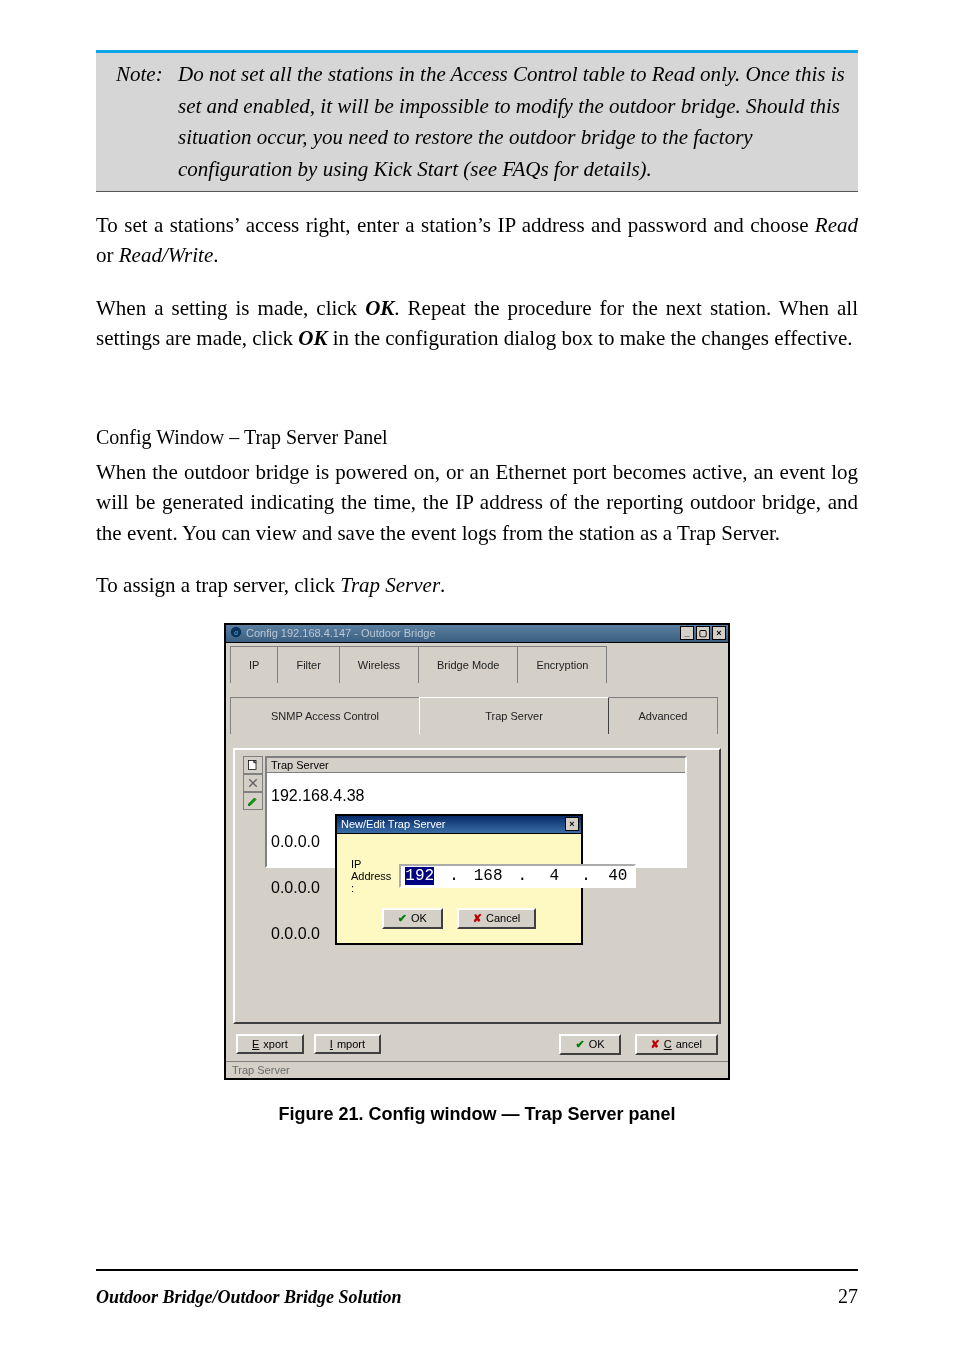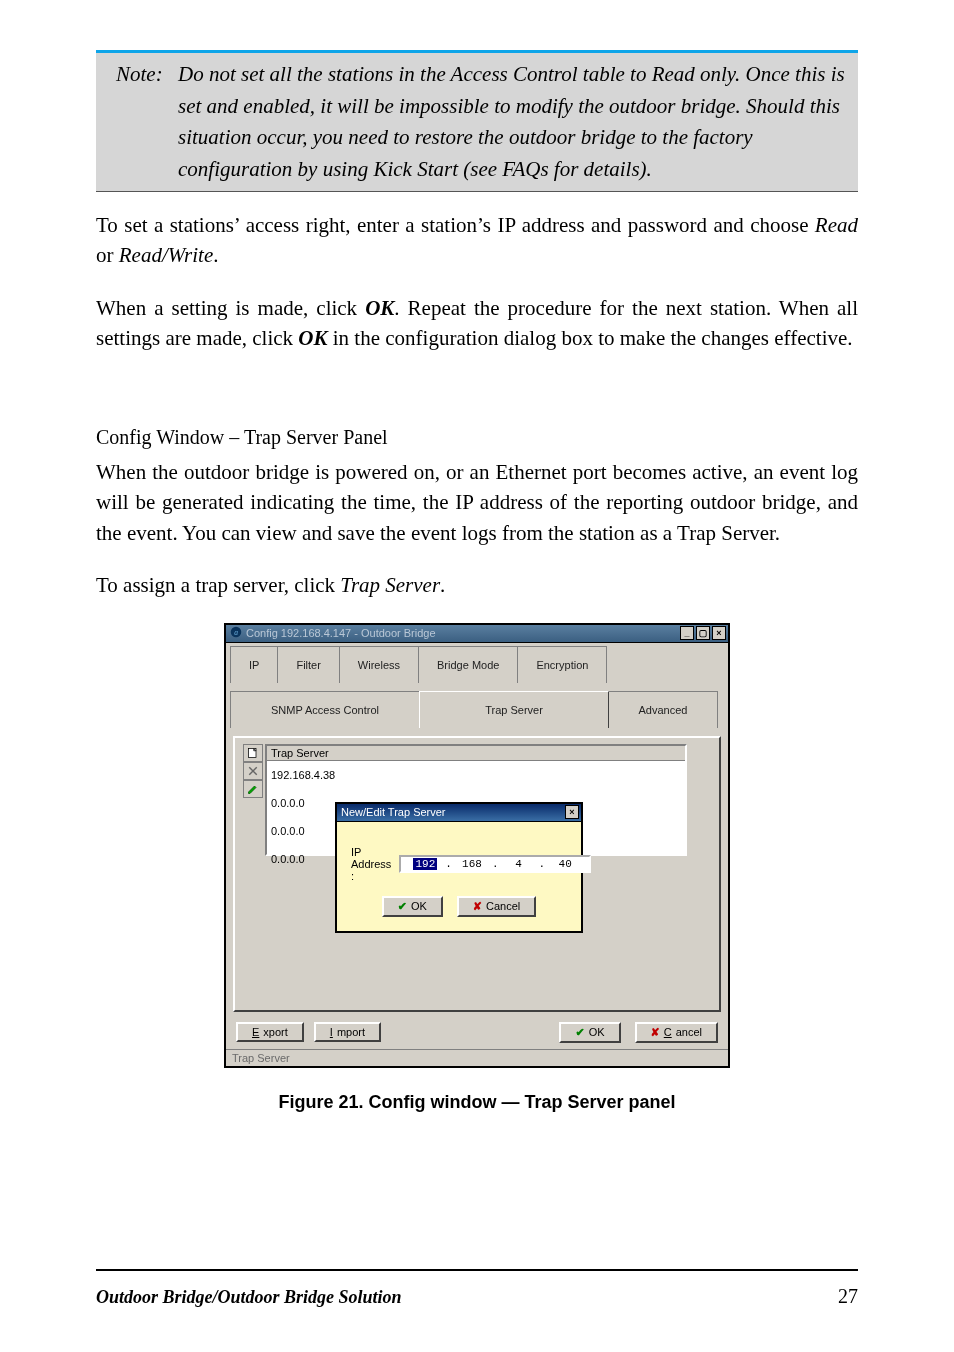--- a/index.html
+++ b/index.html
@@ -54,49 +54,49 @@
   .winbtns{display:flex;gap:2px;padding:0 2px}
   .winbtn{width:14px;height:14px;background:#d4d0c8;border:1px solid #000;
     display:flex;align-items:center;justify-content:center;font-size:9px;font-weight:bold}
   .tabs{display:flex;margin:3px 4px 0 4px}
   .tab{
     border:1px solid #808080;border-bottom:none;
     background:#d4d0c8;padding:12px 18px;margin-right:-1px;
     color:#222;font-size:11px;
   }
   .tab.active{background:#d4d0c8;border-color:#fff #404040 #d4d0c8 #fff;position:relative;z-index:2}
-  .tabrow2{display:flex;margin:8px 4px}
+  .tabrow2{display:flex;margin:14px 4px}
   .tabrow2 .tab{min-width:190px;text-align:center}
   .tabrow2 .tab.active{min-width:190px}
 
   .panel{
     margin:3px 7px 6px 7px;border:2px solid #fff;border-right-color:#404040;border-bottom-color:#404040;
     background:#d4d0c8;height:276px;position:relative;
   }
   .panel-inner{padding:6px 8px}
   .toolbar{display:flex;flex-direction:column;gap:0;margin-right:4px;float:left}
   .tbbtn{width:20px;height:18px;border:1px solid #808080;background:#d4d0c8;display:flex;align-items:center;justify-content:center;margin-bottom:0}
   .listbox{
     border:2px solid #808080;border-right-color:#fff;border-bottom-color:#fff;
     background:#fff;width:422px;height:112px;margin-left:22px;
   }
   .listhead{background:#d4d0c8;border-bottom:1px solid #808080;padding:1px 4px;font-size:11px}
-  .listitem{padding:7px 4px;font-size:11px;line-height:14px}
+  .listitem{padding:16px 4px;font-size:16px;line-height:14px}
 
   .dlg{
     position:absolute;left:100px;top:64px;width:248px;
     border:2px solid #000;background:#fef9c3;
   }
   .dlg .titlebar{background:linear-gradient(#082a6a,#3a6ea5)}
   .dlg .titlebar .t{color:#fff}
   .dlg-body{padding:16px 14px 14px 14px}
   .iprow{display:flex;align-items:center;gap:8px;margin:8px 0 14px}
   .ipbox{
-    display:flex;align-items:center;gap:8px;
-    border:2px inset #fff;background:#fff;padding:1px 12px;font-family:"Courier New",monospace;font-size:11px;
+    display:flex;align-items:center;gap:15px;
+    border:2px inset #fff;background:#fff;padding:1px 4px;font-family:"Courier New",monospace;font-size:16px;
   }
   .ipseg{min-width:24px;text-align:center}
   .ipseg.sel{background:#000080;color:#fff}
   .btnrow{display:flex;justify-content:center;gap:14px}
   .btn95{
     border:2px solid;border-color:#fff #404040 #404040 #fff;
     background:#d4d0c8;padding:2px 14px;font-size:11px;display:inline-flex;align-items:center;gap:4px;
   }
   .check{color:#008000;font-weight:bold}
   .cross{color:#c00000;font-weight:bold}

